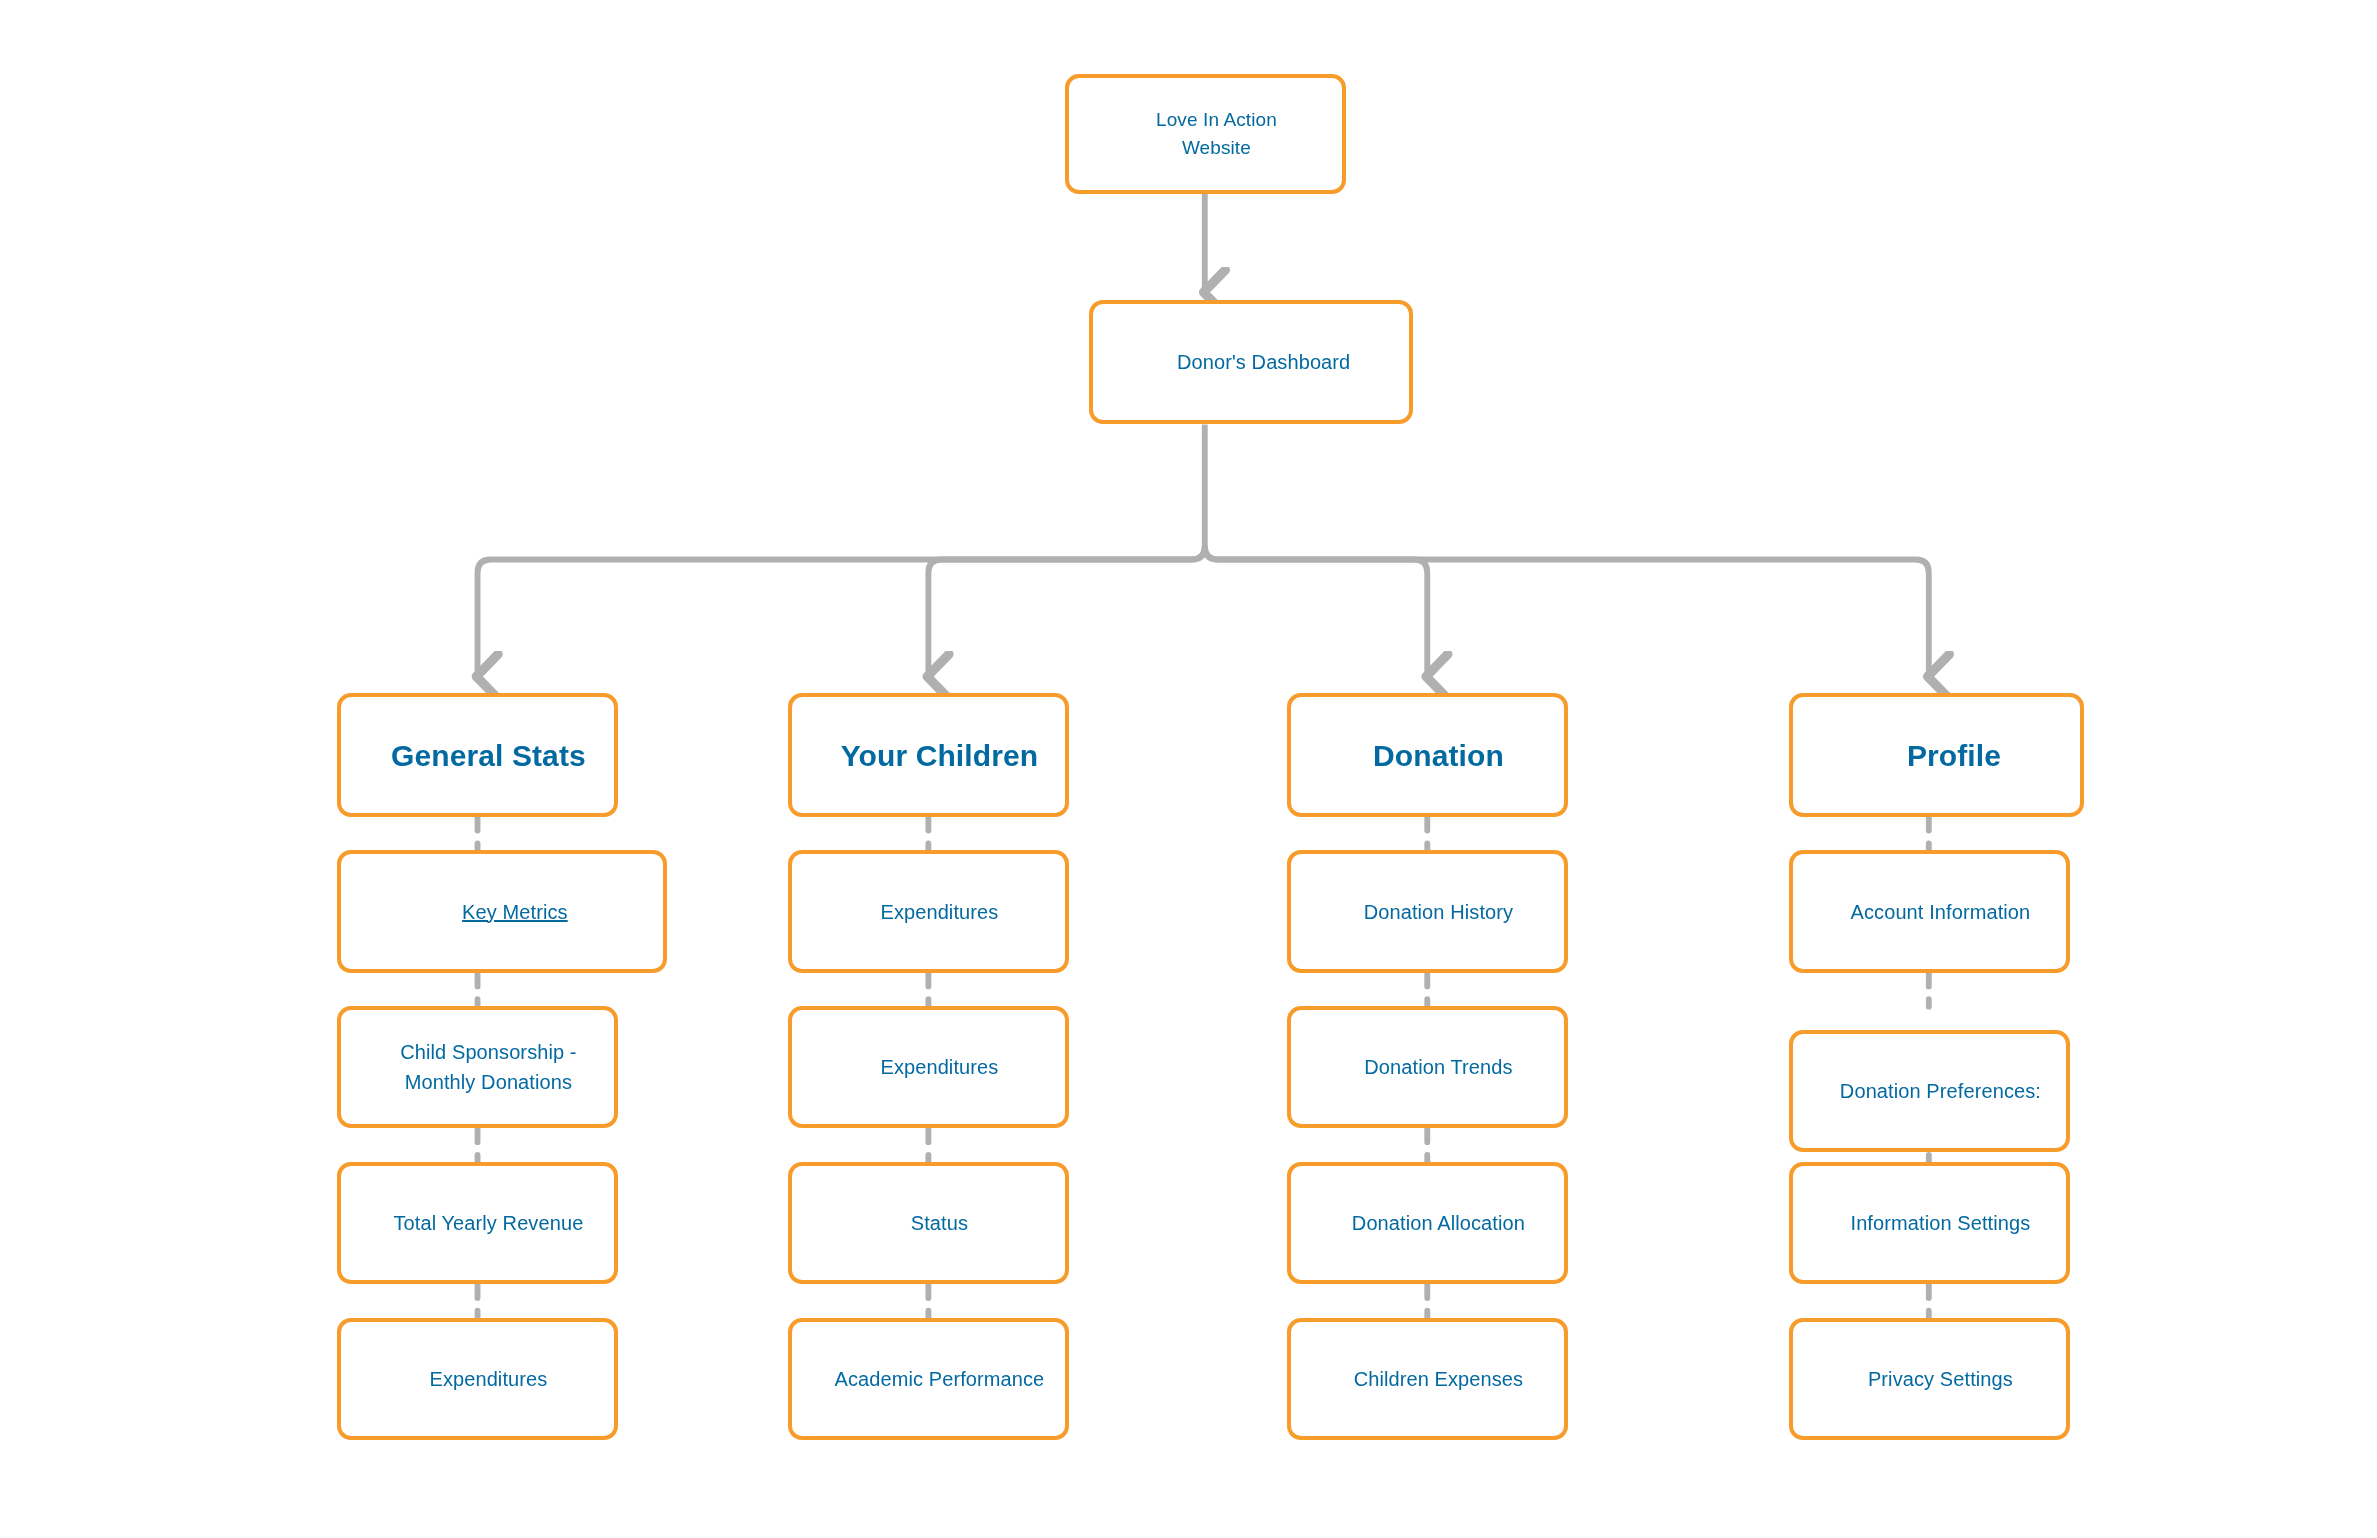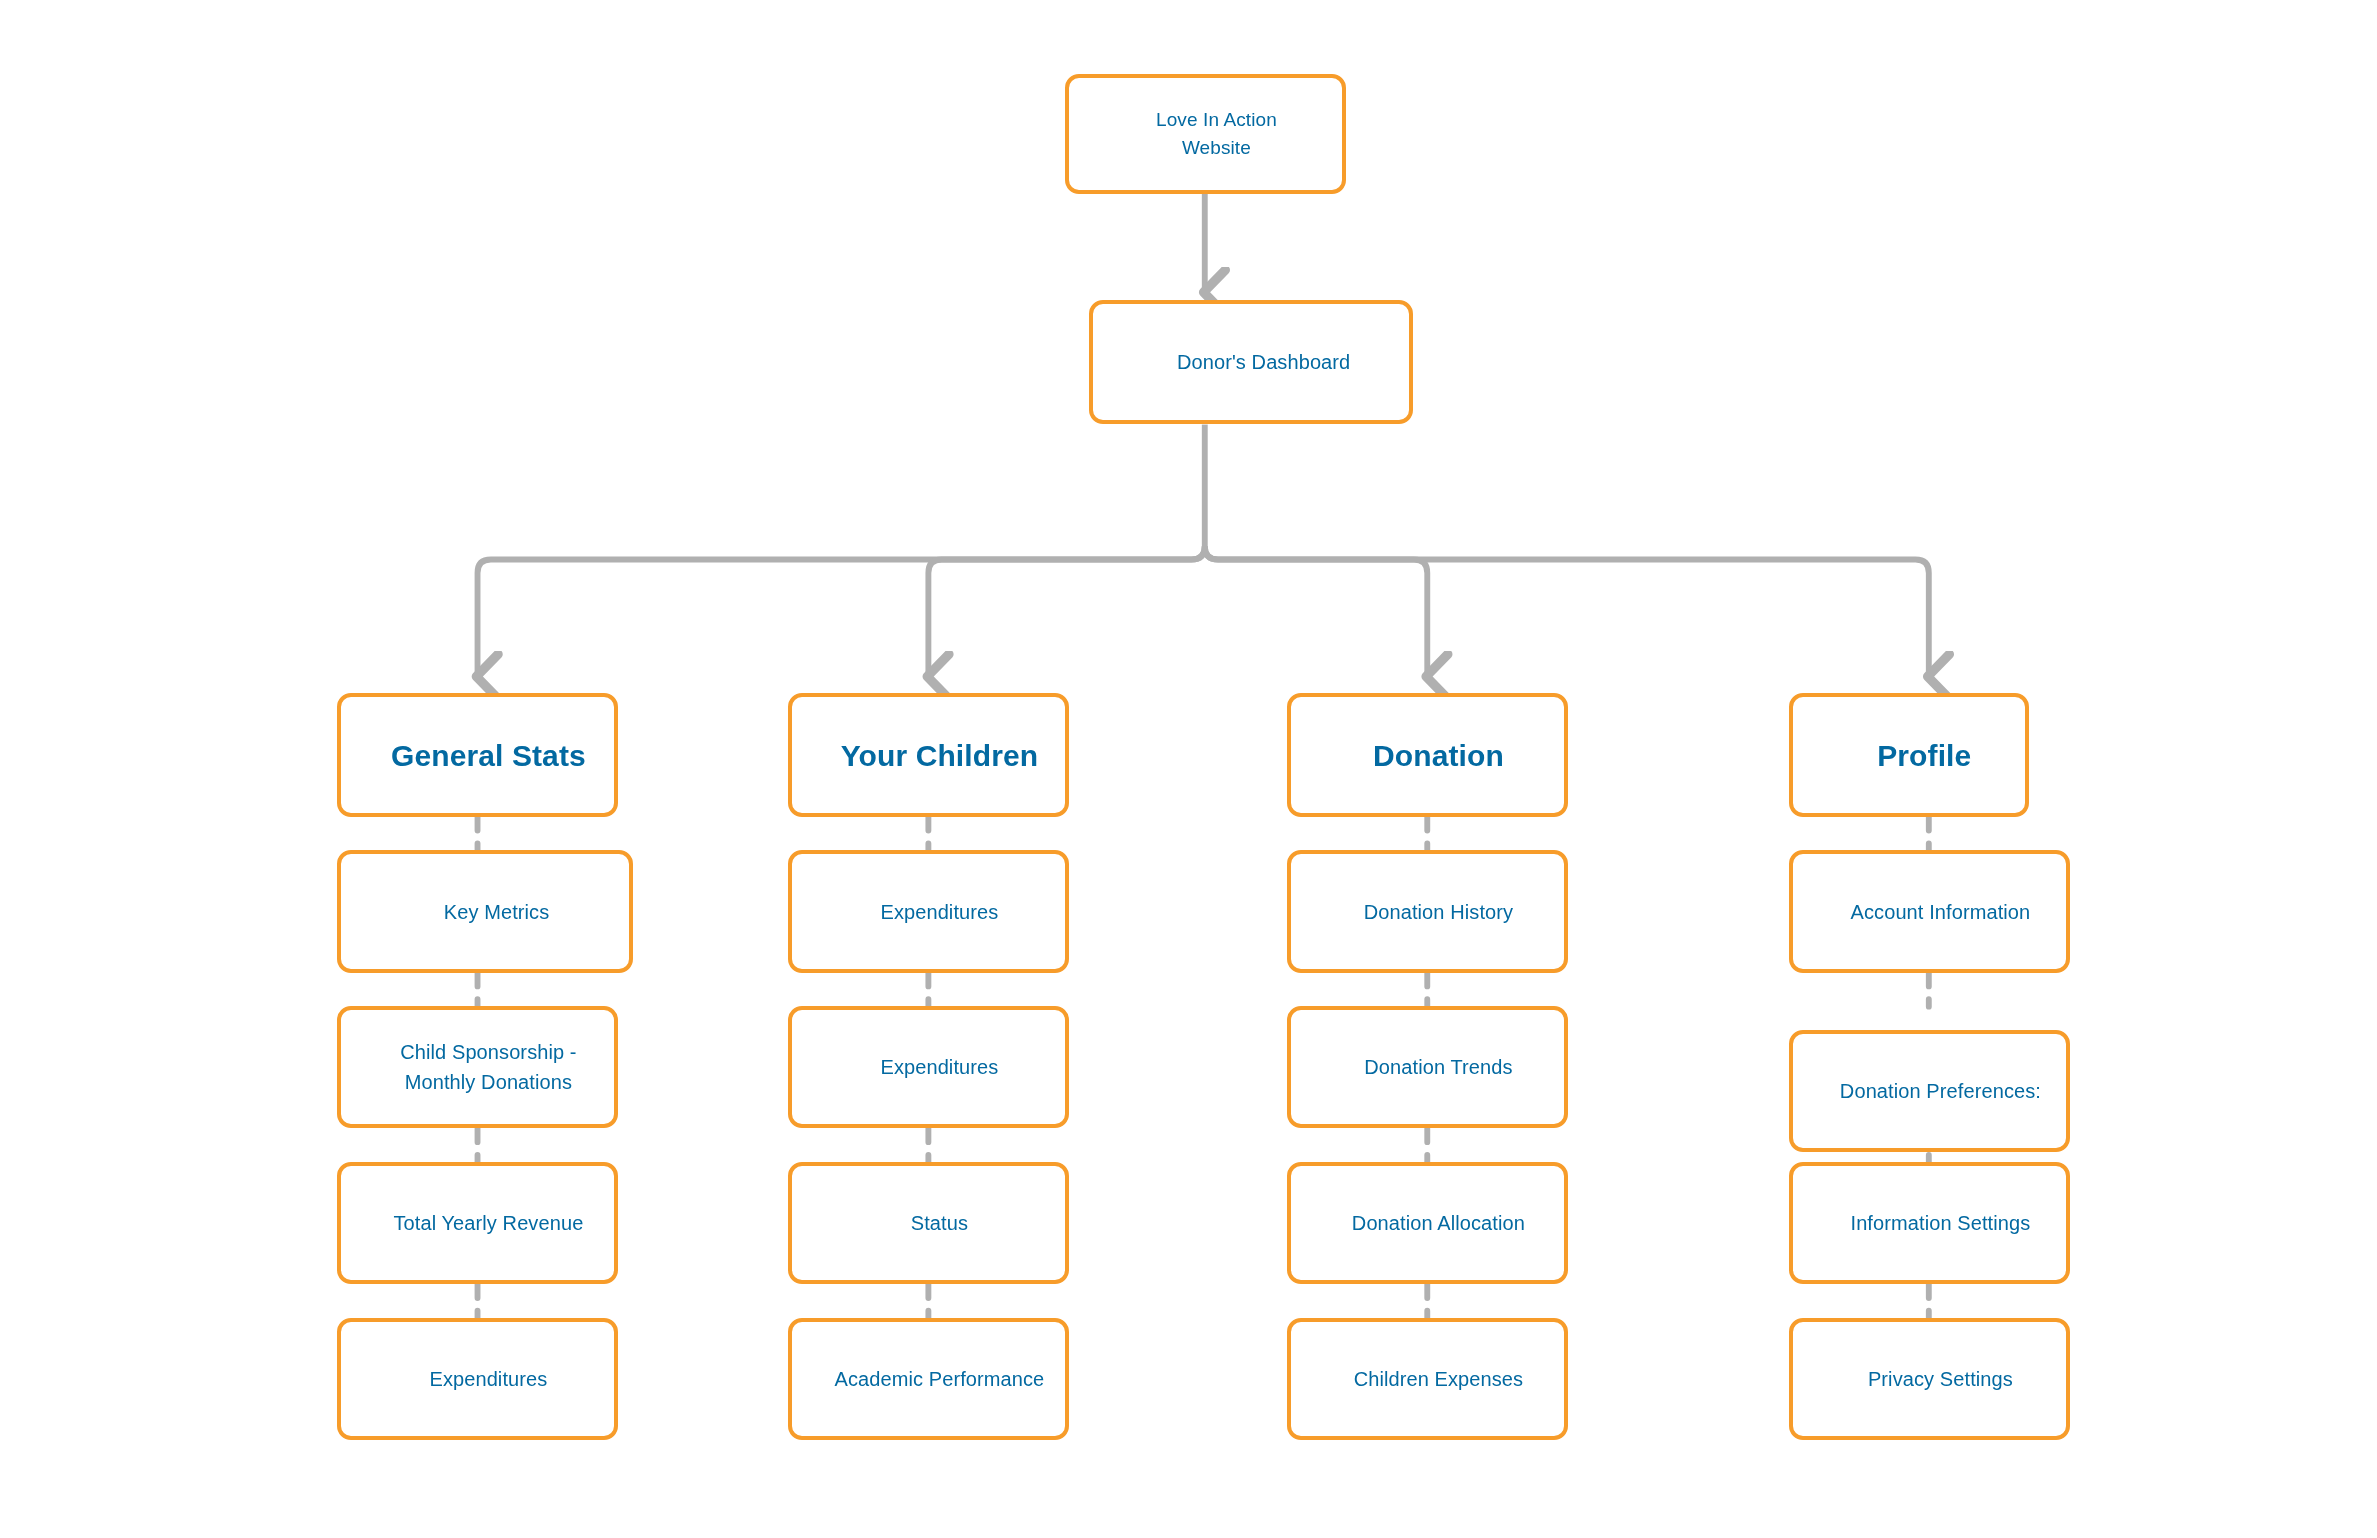--- a/index.html
+++ b/index.html
@@ -112,21 +112,21 @@
 Website</span>
   </div>
 
   <div class="node level2" style="left:1065px; top:300px; width:324px; height:124px;margin-left:24px;">
     <span class="label">Donor's Dashboard</span>
   </div>
 
   <div class="node section" style="left:337px; top:693px; width:281px; height:124px;">
     <span class="label">General Stats</span>
   </div>
-  <div class="node leaf" style="left:337px; top:850px; width:296px; height:123px;">
+  <div class="node leaf" style="left:337px; top:850px; width:330px; height:123px;text-decoration:underline;">
     <span class="label">Key Metrics</span>
   </div>
   <div class="node leaf" style="left:337px; top:1006px; width:281px; height:122px;">
     <span class="label">Child Sponsorship - Monthly Donations</span>
   </div>
   <div class="node leaf" style="left:337px; top:1162px; width:281px; height:122px;">
     <span class="label">Total Yearly Revenue</span>
   </div>
   <div class="node leaf" style="left:337px; top:1318px; width:281px; height:122px;">
     <span class="label">Expenditures</span>
@@ -157,21 +157,21 @@
   <div class="node leaf" style="left:1287px; top:850px; width:281px; height:123px;">
     <span class="label">Donation History</span>
   </div>
   <div class="node leaf" style="left:1287px; top:1162px; width:281px; height:122px;">
     <span class="label">Donation Allocation</span>
   </div>
   <div class="node leaf" style="left:1287px; top:1318px; width:281px; height:122px;">
     <span class="label">Children Expenses</span>
   </div>
 
-  <div class="node section" style="left:1789px; top:693px; width:240px; height:124px;padding-left:13px;">
+  <div class="node section" style="left:1789px; top:693px; width:295px; height:124px;padding-left:13px;">
     <span class="label">Profile</span>
   </div>
   <div class="node leaf" style="left:1789px; top:850px; width:281px; height:123px;">
     <span class="label">Account Information</span>
   </div>
   <div class="node leaf" style="left:1789px; top:1006px; width:281px; height:122px;margin-top:24px;">
     <span class="label">Donation Preferences:</span>
   </div>
   <div class="node leaf" style="left:1789px; top:1162px; width:281px; height:122px;">
     <span class="label">Information Settings</span>

